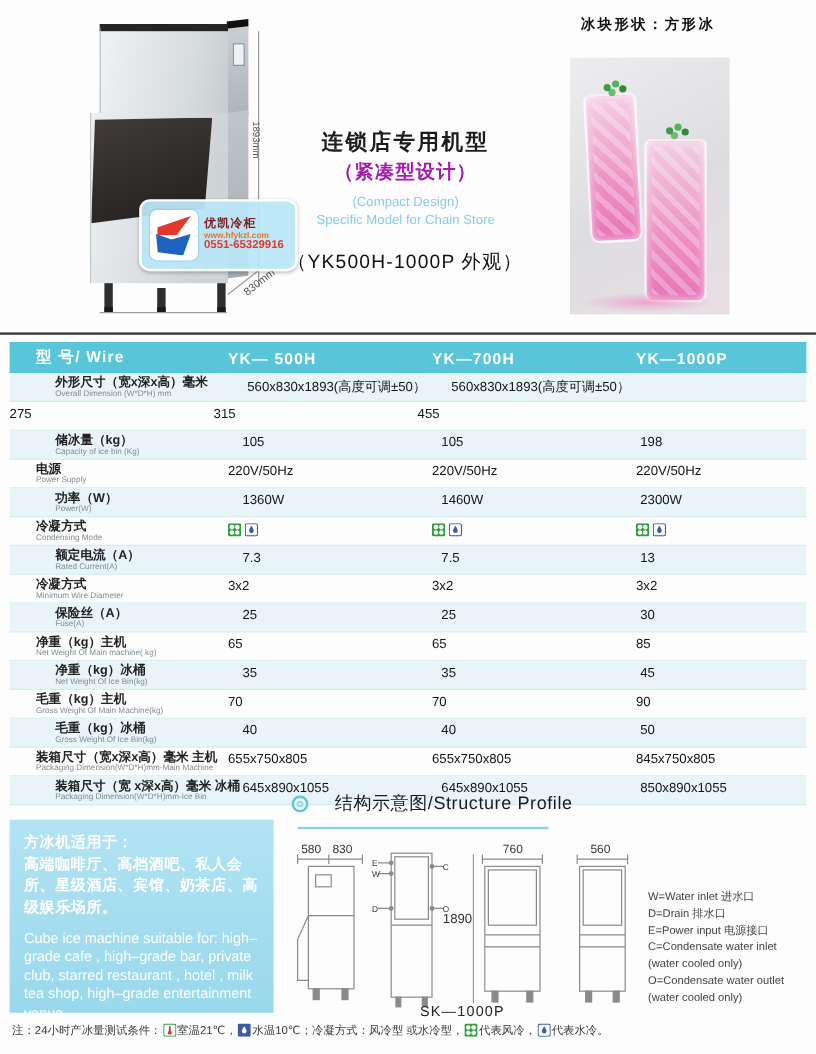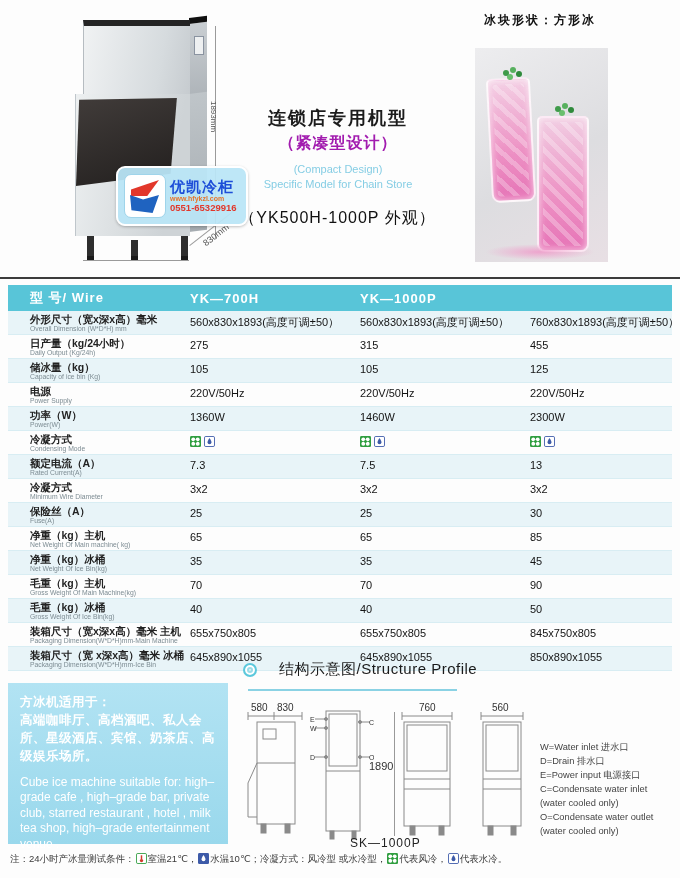--- a/index.html
+++ b/index.html
@@ -33,21 +33,21 @@
   .dim-line-d{position:absolute;left:128px;top:212px;width:62px;height:1px;background:#9a9a9a;transform:rotate(-38deg);}
   .dim-label-d{position:absolute;left:146px;top:216px;font-size:9px;color:#555;transform:rotate(-38deg);white-space:nowrap;}
 
   
   .watermark{left:116px;top:166px;width:128px;height:56px;background:rgba(186,229,246,.94);
     border:2px solid #fff;border-radius:9px;box-shadow:0 1px 3px rgba(0,0,0,.25);display:flex;align-items:center;z-index:5;}
   .wm-mark{width:40px;height:42px;background:#fff;border-radius:7px;margin:0 4px 0 6px;position:relative;flex:none;border:1px solid #9fd4ea;}
   .wm-red{position:absolute;left:6px;top:5px;width:28px;height:16px;background:#e2372b;clip-path:polygon(0 60%,100% 0,58% 100%,0 100%);}
   .wm-blue{position:absolute;left:5px;top:20px;width:29px;height:18px;background:#1f63c0;clip-path:polygon(0 0,45% 25%,100% 0,78% 100%,5% 85%);}
   .wm-texts{line-height:1.05;}
-  .wm-brand{color:#1d4ed8;font-weight:bold;font-size:15px;letter-spacing:1px;}
+  .wm-brand{color:#7f1d1d;font-weight:bold;font-size:10px;letter-spacing:1px;}
   .wm-site{color:#e8742a;font-size:7px;font-weight:bold;}
   .wm-phone{color:#e2372b;font-size:9.5px;font-weight:bold;}
 
   
   .intro{left:233px;top:106px;width:210px;text-align:center;}
   .intro-zh1{font-size:18px;font-weight:bold;color:#1c1c1c;letter-spacing:2px;}
   .intro-zh2{font-size:16px;font-weight:bold;color:#a21caf;letter-spacing:1px;margin-top:3px;}
   .intro-en{font-size:11px;color:#85cde4;margin-top:8px;line-height:1.35;}
   .appearance{left:230px;top:208px;width:215px;text-align:center;font-size:16px;color:#111;letter-spacing:1px;}
 
@@ -70,21 +70,21 @@
     background:radial-gradient(ellipse at center,rgba(240,150,200,.8),rgba(240,150,200,0) 70%);}
 
   
   .top-divider{left:0;top:277px;width:680px;height:2px;background:#3c3c3c;}
   .spec-table{left:8px;top:285px;width:664px;}
   .t-header{display:flex;background:#58c5d8;color:#fff;height:26px;align-items:center;font-weight:bold;}
   .t-header .hc{font-size:13px;letter-spacing:1px;}
   .hc0{width:182px;padding-left:22px;box-sizing:border-box;font-size:13.5px;}
   .hc1{width:170px;}.hc2{width:170px;}.hc3{width:142px;}
   .trow{display:flex;height:23px;border-bottom:1px solid #d8edf3;}
-  .trow.alt{background:#e8f4f8;}
+  .trow.alt{background:#e8f4f8;padding-left:16px;}
   .tcell{box-sizing:border-box;}
   .tlabel{width:182px;padding:2px 0 0 22px;}
   .tlabel .zh{font-size:10.5px;font-weight:bold;color:#222;line-height:1.15;white-space:nowrap;}
   .tlabel .en{font-size:6.8px;color:#7d8c93;line-height:1.2;white-space:nowrap;}
   .tval{width:170px;font-size:11px;color:#141414;padding-top:4px;white-space:nowrap;}
   .trow .tval:last-child{width:142px;}
   .tval.icons{display:flex;gap:3px;align-items:flex-start;padding-top:5px;}
   .cm-icon{display:inline-block;line-height:0;}
 
   
@@ -158,50 +158,46 @@
   <div class="mint mint1"></div>
   <div class="glass g2"></div>
   <div class="mint mint2"></div>
   <div class="puddle"></div>
 </div>
 
 <div class="abs top-divider"></div>
 <div class="abs spec-table">
   <div class="t-header">
     <div class="hc hc0">型 号/ Wire</div>
+    <div class="hc hc1">YK— 500H</div>
     <div class="hc hc2">YK—700H</div>
     <div class="hc hc3">YK—1000P</div>
   </div>
   <div id="t-body">
       <div class="trow alt">
         <div class="tcell tlabel">
           <div class="zh">外形尺寸（宽x深x高）毫米</div>
           <div class="en">Overall Dimension (W*D*H) mm</div>
         </div>
         <div class="tcell tval">560x830x1893(高度可调±50）</div>
         <div class="tcell tval">560x830x1893(高度可调±50）</div>
-        <div class="tcell tval">760x830x1893(高度可调±50）</div>
-      </div>
-      <div class="trow">
-        <div class="tcell tlabel">
-          <div class="zh">日产量（kg/24小时）</div>
-          <div class="en">Daily Output (Kg/24h)</div>
-        </div>
+      </div>
+      <div class="trow">
         <div class="tcell tval">275</div>
         <div class="tcell tval">315</div>
         <div class="tcell tval">455</div>
       </div>
       <div class="trow alt">
         <div class="tcell tlabel">
           <div class="zh">储冰量（kg）</div>
           <div class="en">Capacity of ice bin (Kg)</div>
         </div>
         <div class="tcell tval">105</div>
         <div class="tcell tval">105</div>
-        <div class="tcell tval">125</div>
+        <div class="tcell tval">198</div>
       </div>
       <div class="trow">
         <div class="tcell tlabel">
           <div class="zh">电源</div>
           <div class="en">Power Supply</div>
         </div>
         <div class="tcell tval">220V/50Hz</div>
         <div class="tcell tval">220V/50Hz</div>
         <div class="tcell tval">220V/50Hz</div>
       </div>

